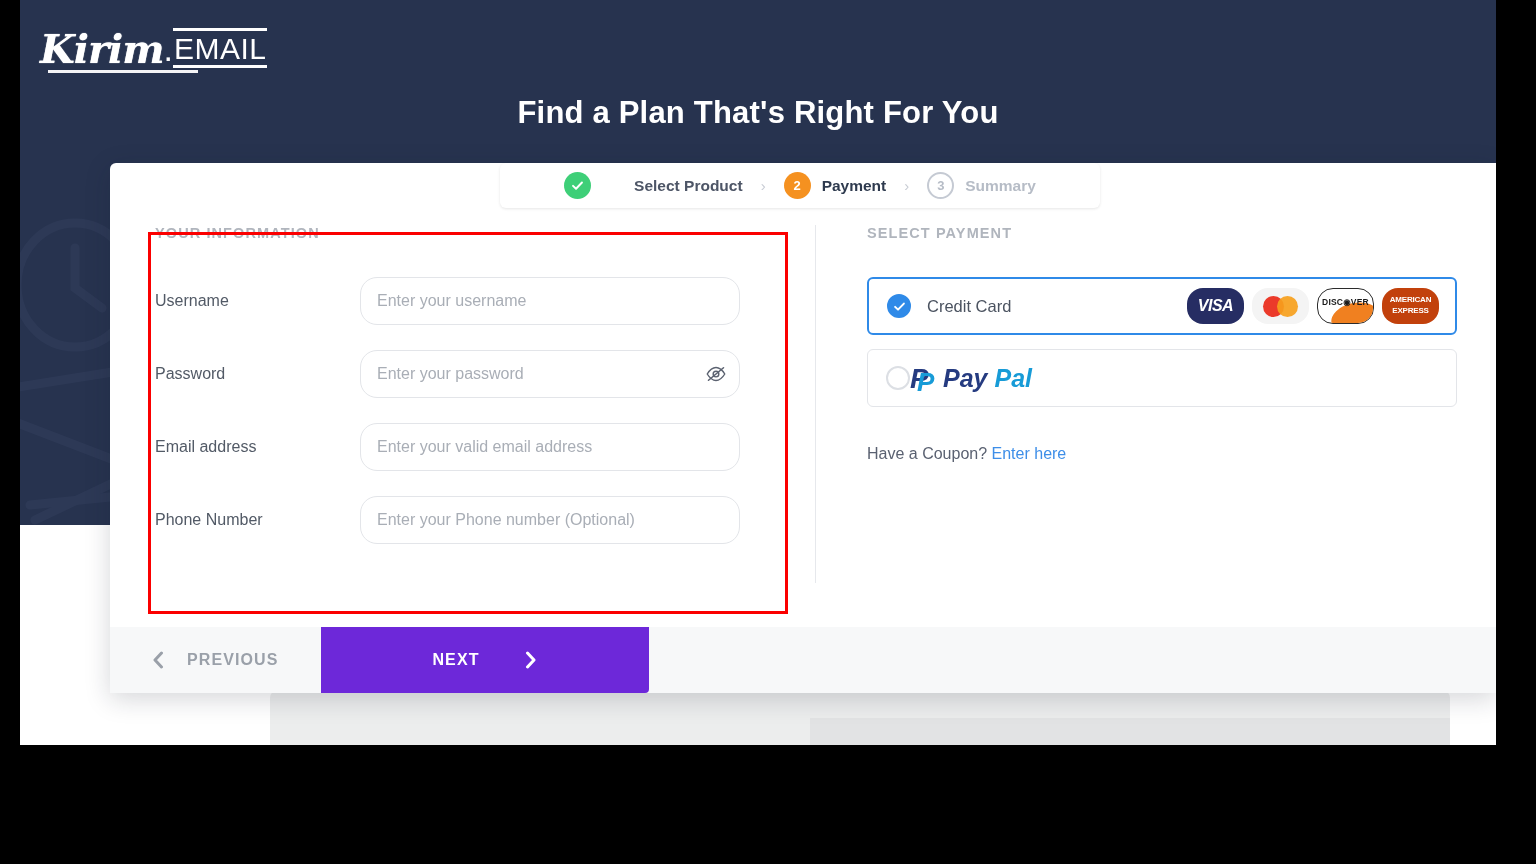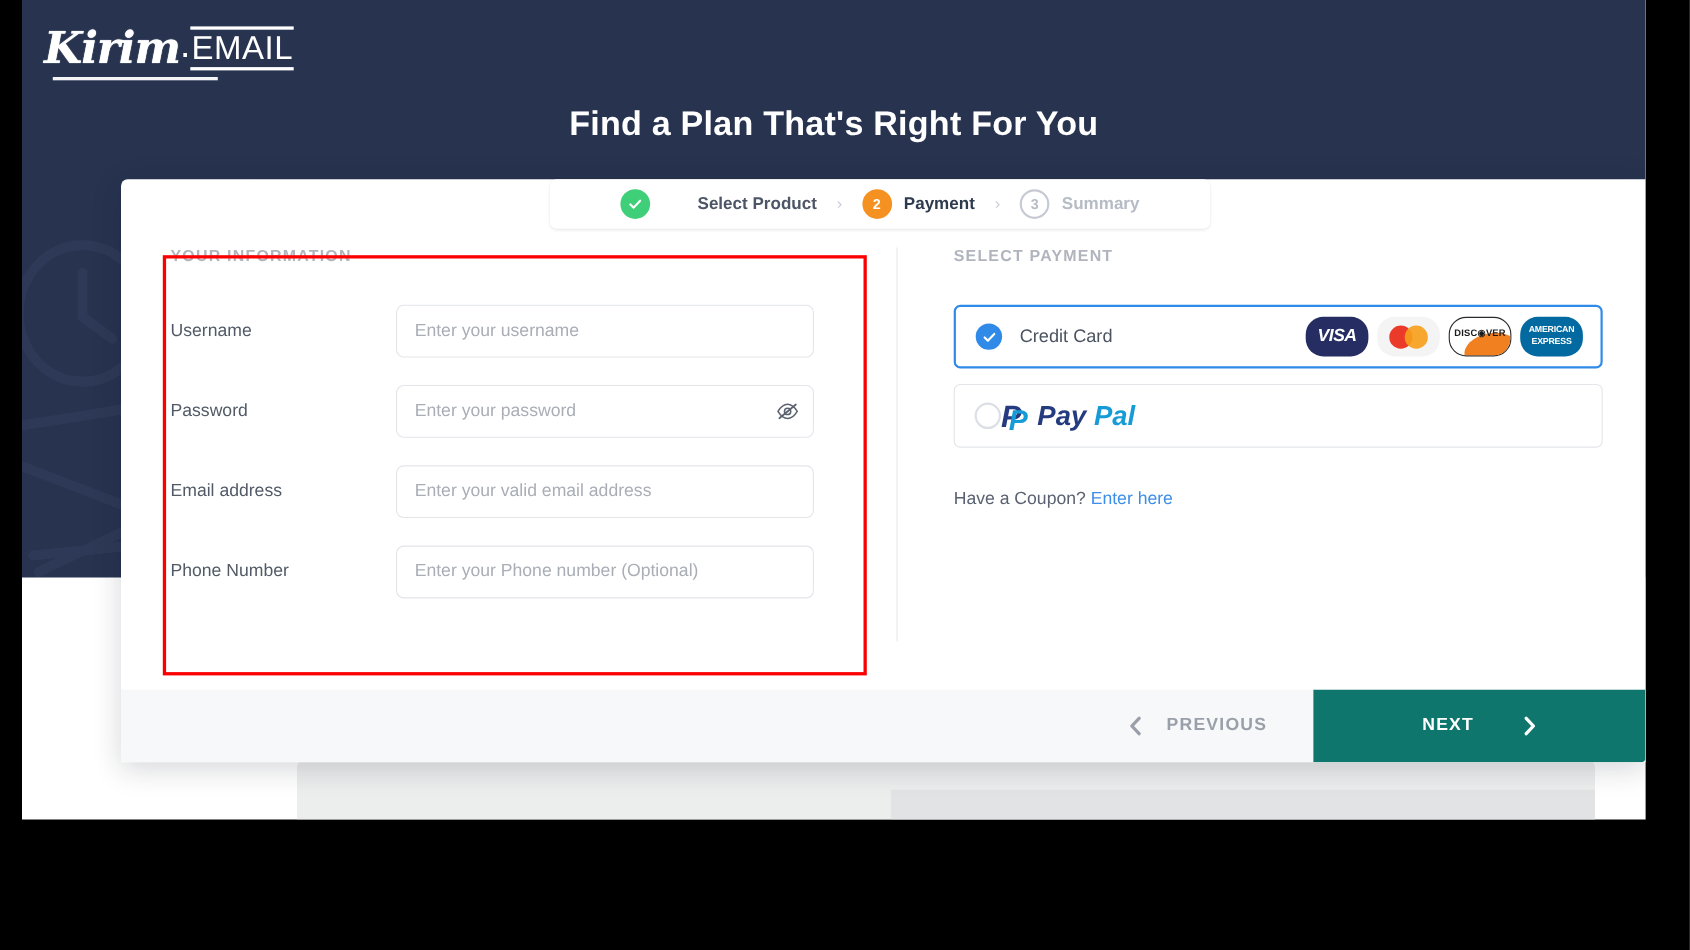--- a/index.html
+++ b/index.html
@@ -20,21 +20,21 @@
   .hero {
     position: absolute; left: 0; top: 0;
     width: 1476px; height: 525px;
     background: #27334f;
     overflow: hidden;
   }
   .hero-art { position: absolute; left: 0; top: 0; width: 100%; height: 100%;
               opacity: .55; }
   .logo {
     position: absolute; left: 20px; top: 24px;
-    display: flex; align-items: flex-start; gap: 0px;
+    display: flex; align-items: center; gap: 0px;
     height: 50px;
   }
   .logo-script {
     font-family: "DejaVu Serif", serif;
     font-style: italic; font-weight: 700;
     font-size: 40px; color: #ffffff;
     letter-spacing: -1px; line-height: 1;
     text-shadow: 0 0 1px #fff;
   }
   .logo-dot { color:#fff; font-size: 34px; line-height: 1; }
@@ -99,21 +99,21 @@
     color: #b0b5bd; margin-bottom: 36px;
   }
   .form-row { display: flex; align-items: center; margin-bottom: 25px; }
   .form-label {
     width: 205px; flex: none;
     font-size: 16px; color: #525a66;
   }
   .input-wrap { position: relative; width: 380px; }
   .form-input {
     width: 380px; height: 48px;
-    border: 1px solid #e3e5e9; border-radius: 7px;
+    border: 1px solid #e3e5e9; border-radius: 17px;
     background: #ffffff; padding: 0 16px;
     font-family: "Liberation Sans", sans-serif;
     font-size: 16px; color: #3c4350; outline: none;
   }
   .form-input::placeholder { color: #a9aeb6; }
   .eye-btn {
     position: absolute; right: 14px; top: 14px;
     width: 20px; height: 20px; cursor: pointer;
     display: flex; align-items: center; justify-content: center;
   }
@@ -160,21 +160,21 @@
   .logo-disc { background: #ffffff; border: 1.5px solid #2b2b2b; position: relative; }
   .disc-txt {
     position: absolute; top: 8px; left: 0; width: 100%; text-align: center;
     font-size: 8.5px; font-weight: 700; color: #1b1b1b; letter-spacing: .2px;
   }
   .disc-swoosh {
     position: absolute; right: -6px; bottom: -10px;
     width: 48px; height: 30px; border-radius: 50%;
     background: #f08020; transform: rotate(-12deg);
   }
-  .logo-amex { background: #0369a1; position: relative; }
+  .logo-amex { background: #c2410c; position: relative; }
   .amex-txt {
     position: absolute; left: 0; top: 6px; width: 100%; text-align: center;
     font-size: 8px; font-weight: 700; color: #ffffff; line-height: 11px;
     letter-spacing: -.2px;
   }
   .paypal-logo { display: flex; align-items: center; gap: 7px; }
   .pp-mark { position: relative; width: 26px; height: 30px; }
   .pp-p1 {
     position: absolute; left: 0; top: 2px; font-size: 28px; font-weight: 700;
     color: #253b80; font-style: italic; line-height: 1;
@@ -185,30 +185,30 @@
   }
   .pp-pay { font-size: 25px; font-weight: 700; font-style: italic; color: #253b80; }
   .pp-pal { font-size: 25px; font-weight: 700; font-style: italic; color: #179bd7; }
   .coupon { margin-top: 38px; font-size: 16px; color: #5a6171; }
   .coupon-link { color: #3d8ee8; cursor: pointer; }
   
   .card-footer {
     position: absolute; left: 0; bottom: 0;
     width: 1386px; height: 66px;
     background: #f7f8f9;
-    display: flex; justify-content: flex-end; align-items: stretch;
+    display: flex; align-items: stretch;
   }
   .btn-prev {
     display: flex; align-items: center; gap: 22px;
     padding: 0 42px; cursor: pointer;
     color: #9aa0a9; font-size: 16px; font-weight: 700; letter-spacing: 1.1px;
   }
   .btn-next {
     display: flex; align-items: center; justify-content: center; gap: 44px;
-    width: 302px; background: #0f766e; cursor: pointer;
+    width: 328px; background: #6d28d9; cursor: pointer;
     color: #ffffff; font-size: 16px; font-weight: 700; letter-spacing: 1.1px;
     border-radius: 0 0 4px 0;
   }
   
   .bg-panel {
     position: absolute; left: 250px; top: 690px;
     width: 1180px; height: 55px;
     background: #eceded; border-radius: 8px 8px 0 0; z-index: 1;
   }
   .bg-panel2 {

